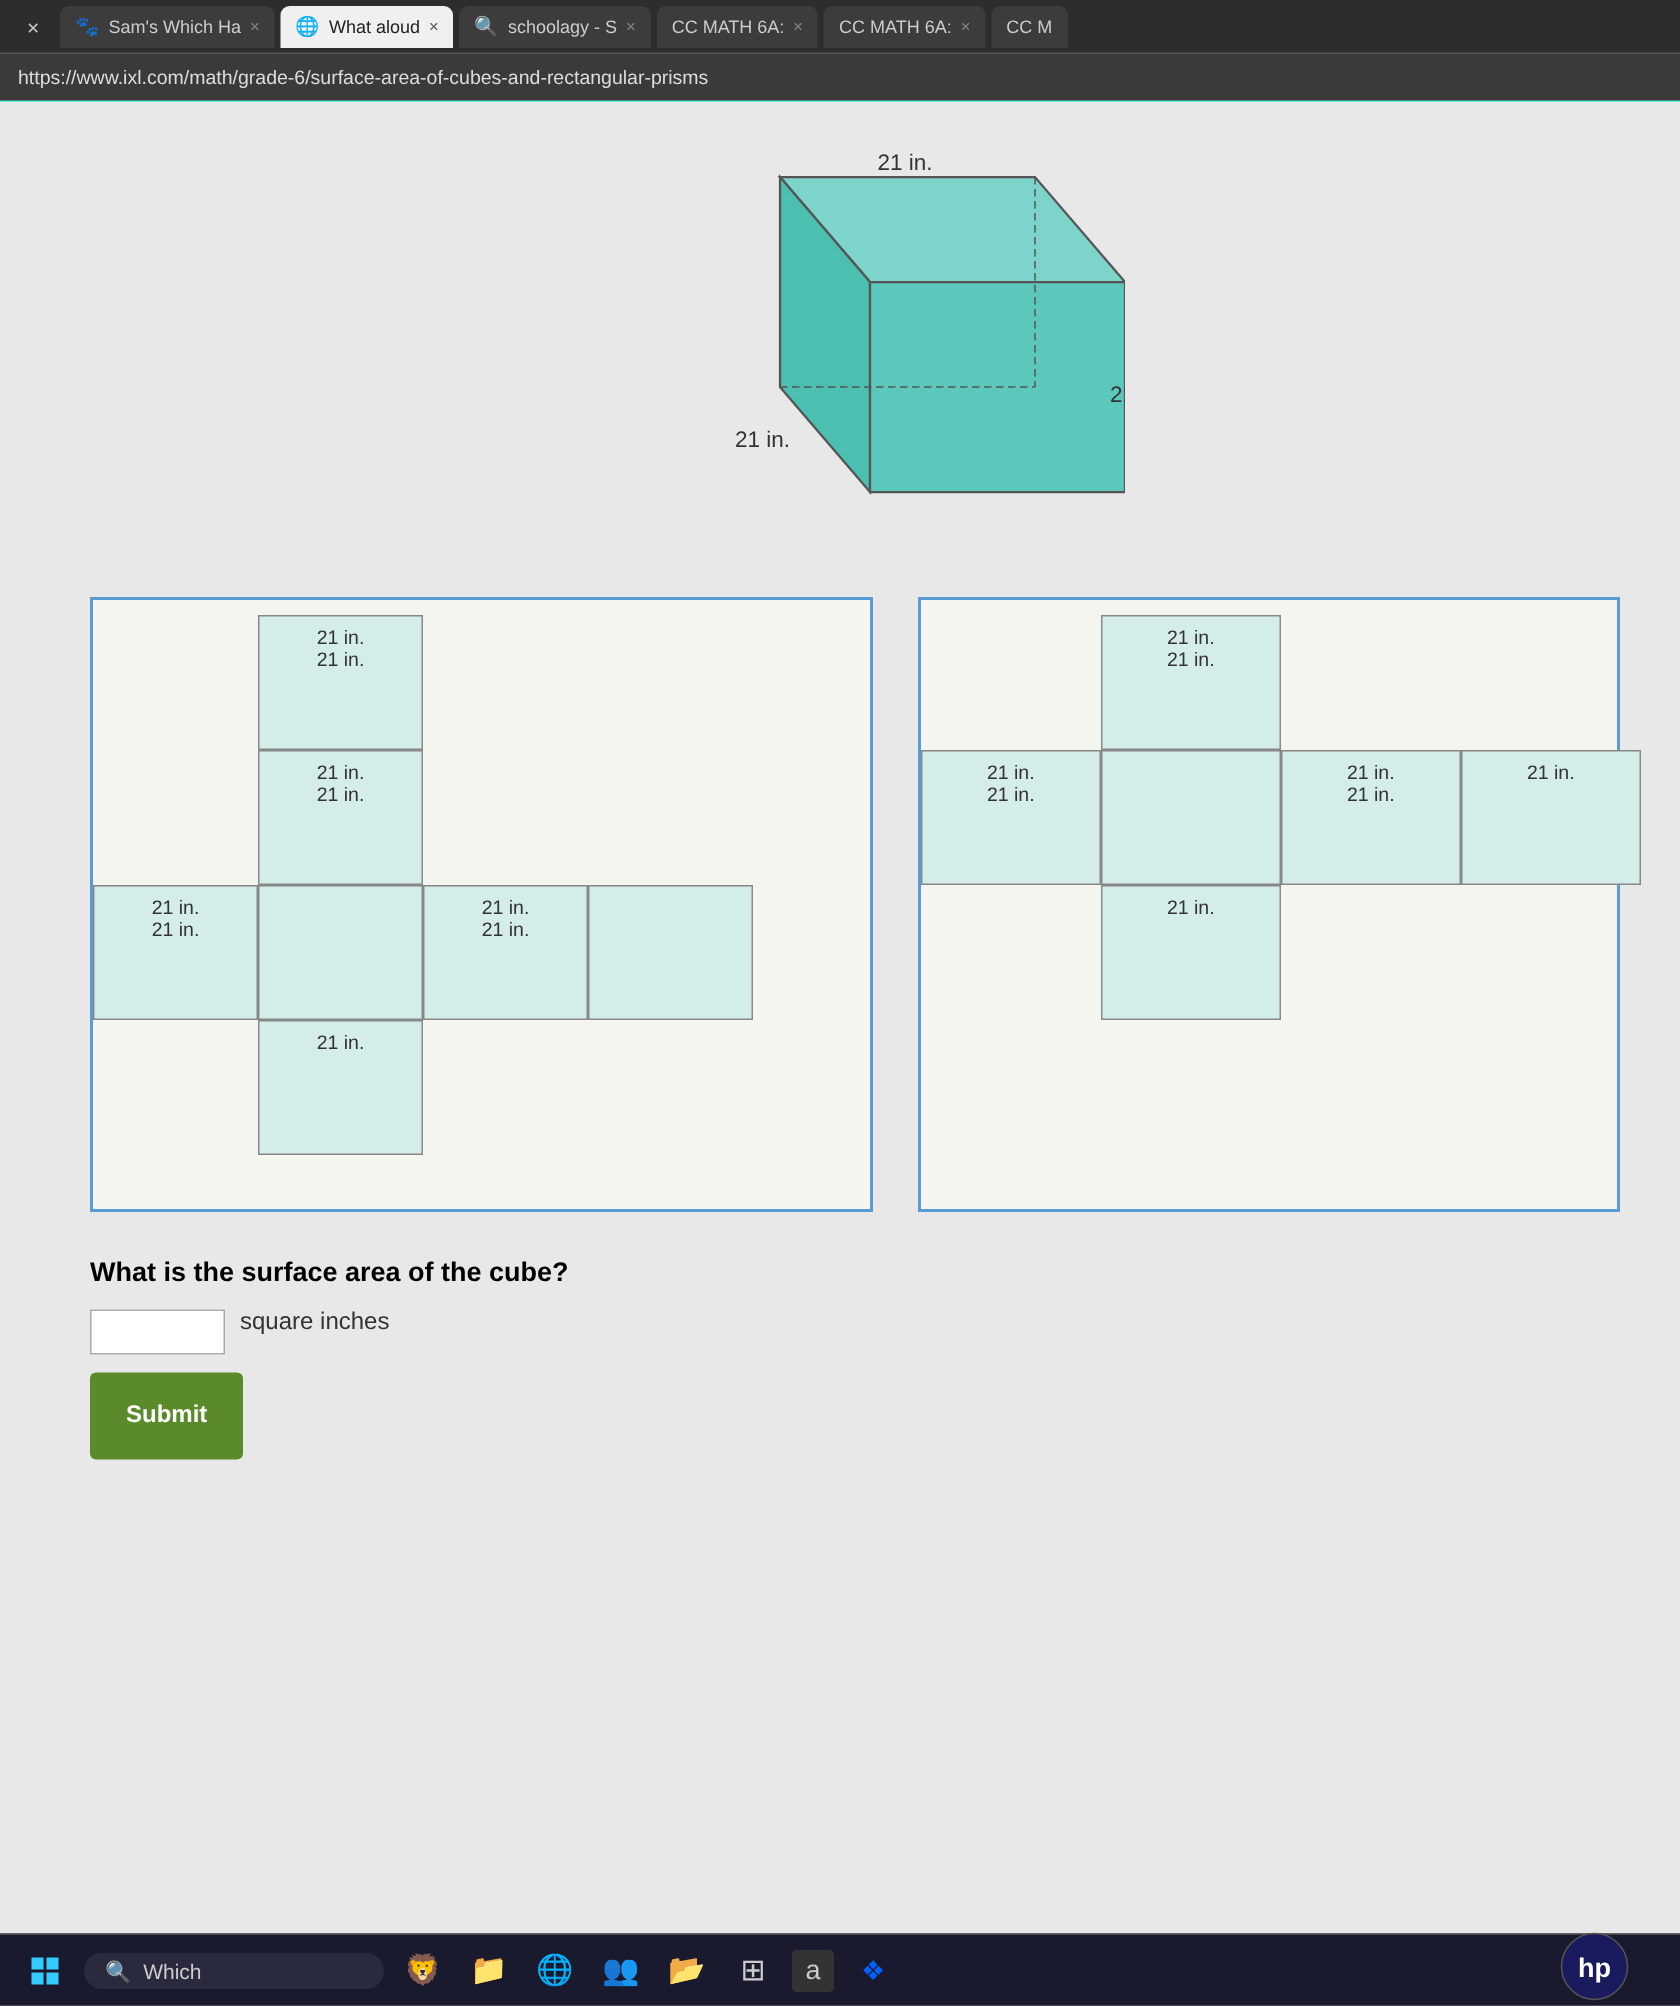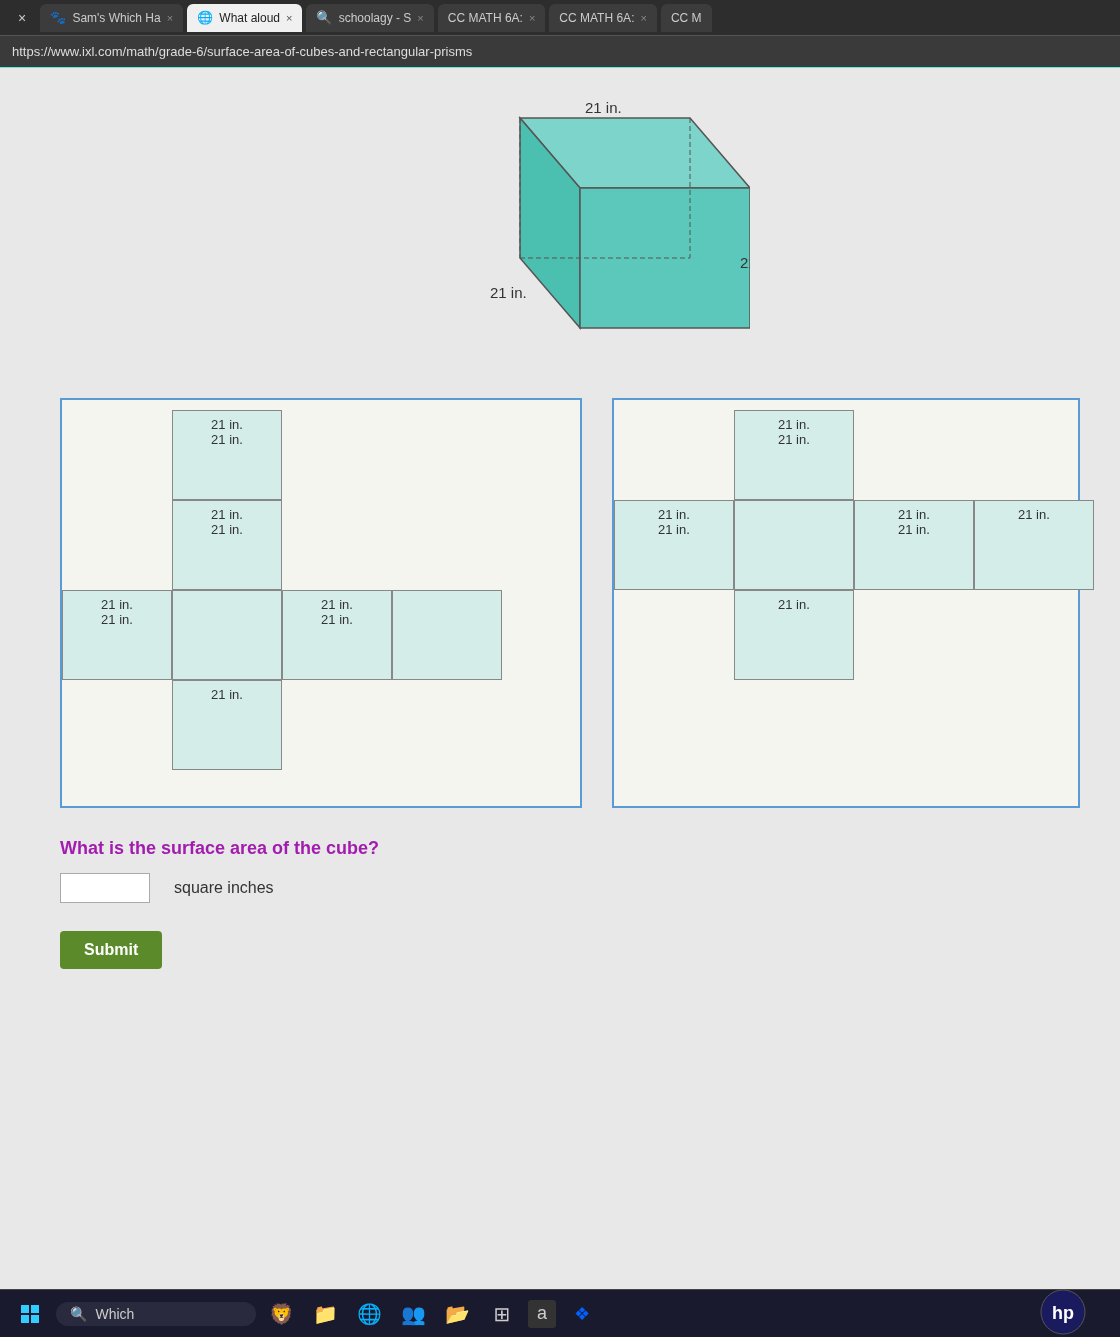--- a/index.html
+++ b/index.html
@@ -129,50 +129,50 @@
     .cell-label {
       font-size: 13px;
       color: #333;
       font-weight: normal;
     }
 
     
     .surface-question {
       font-size: 18px;
       font-weight: bold;
-      color: #a21caf;
+      color: #000000;
       margin-bottom: 14px;
     }
 
     .answer-row {
       display: flex;
-      align-items: center;
-      gap: 24px;
-      margin-bottom: 28px;
+      align-items: flex-start;
+      gap: 10px;
+      margin-bottom: 12px;
     }
 
     .answer-input {
       width: 90px;
       height: 30px;
       border: 1px solid #aaa;
       background: white;
       font-size: 14px;
       padding: 0 6px;
     }
 
     .unit-label {
       font-size: 16px;
       color: #333;
     }
 
     .submit-btn {
       background: #5a8a2a;
       color: white;
       border: none;
-      padding: 10px 24px;
+      padding: 20px 24px;
       font-size: 16px;
       font-weight: bold;
       border-radius: 4px;
       cursor: pointer;
     }
 
     
     .taskbar {
       position: fixed;
       bottom: 0;

